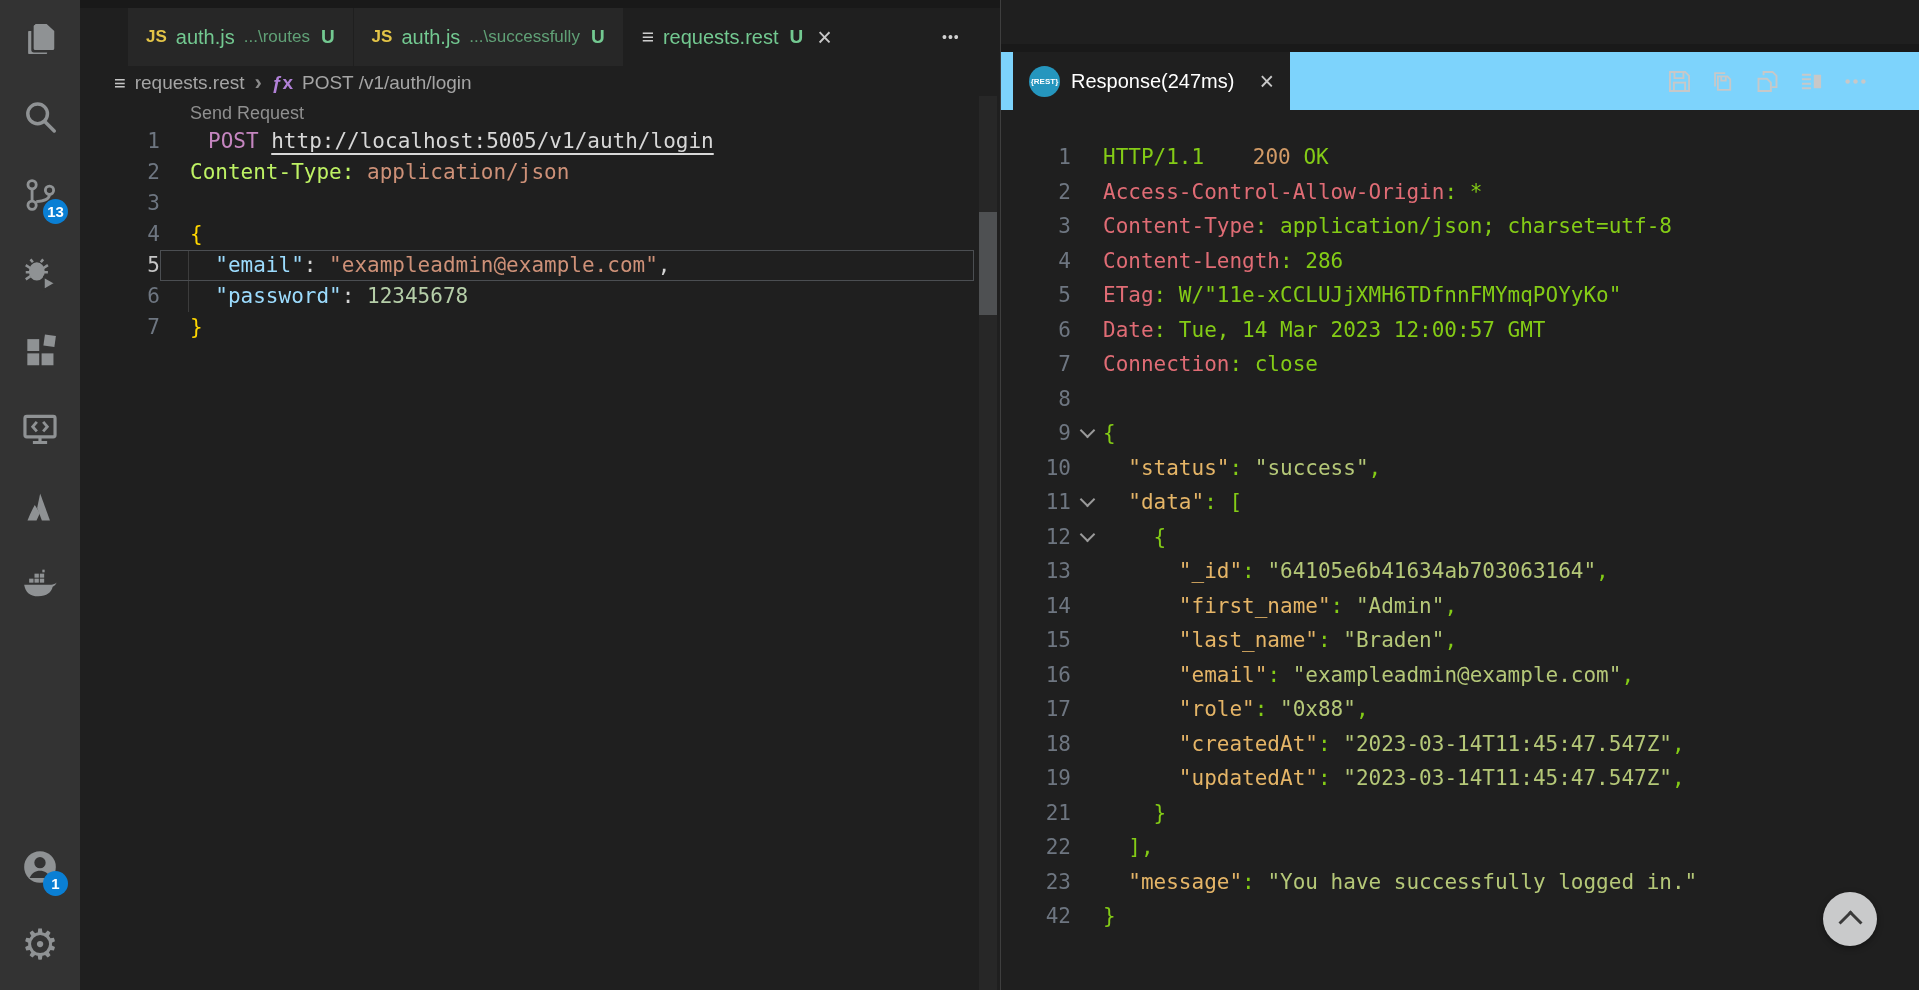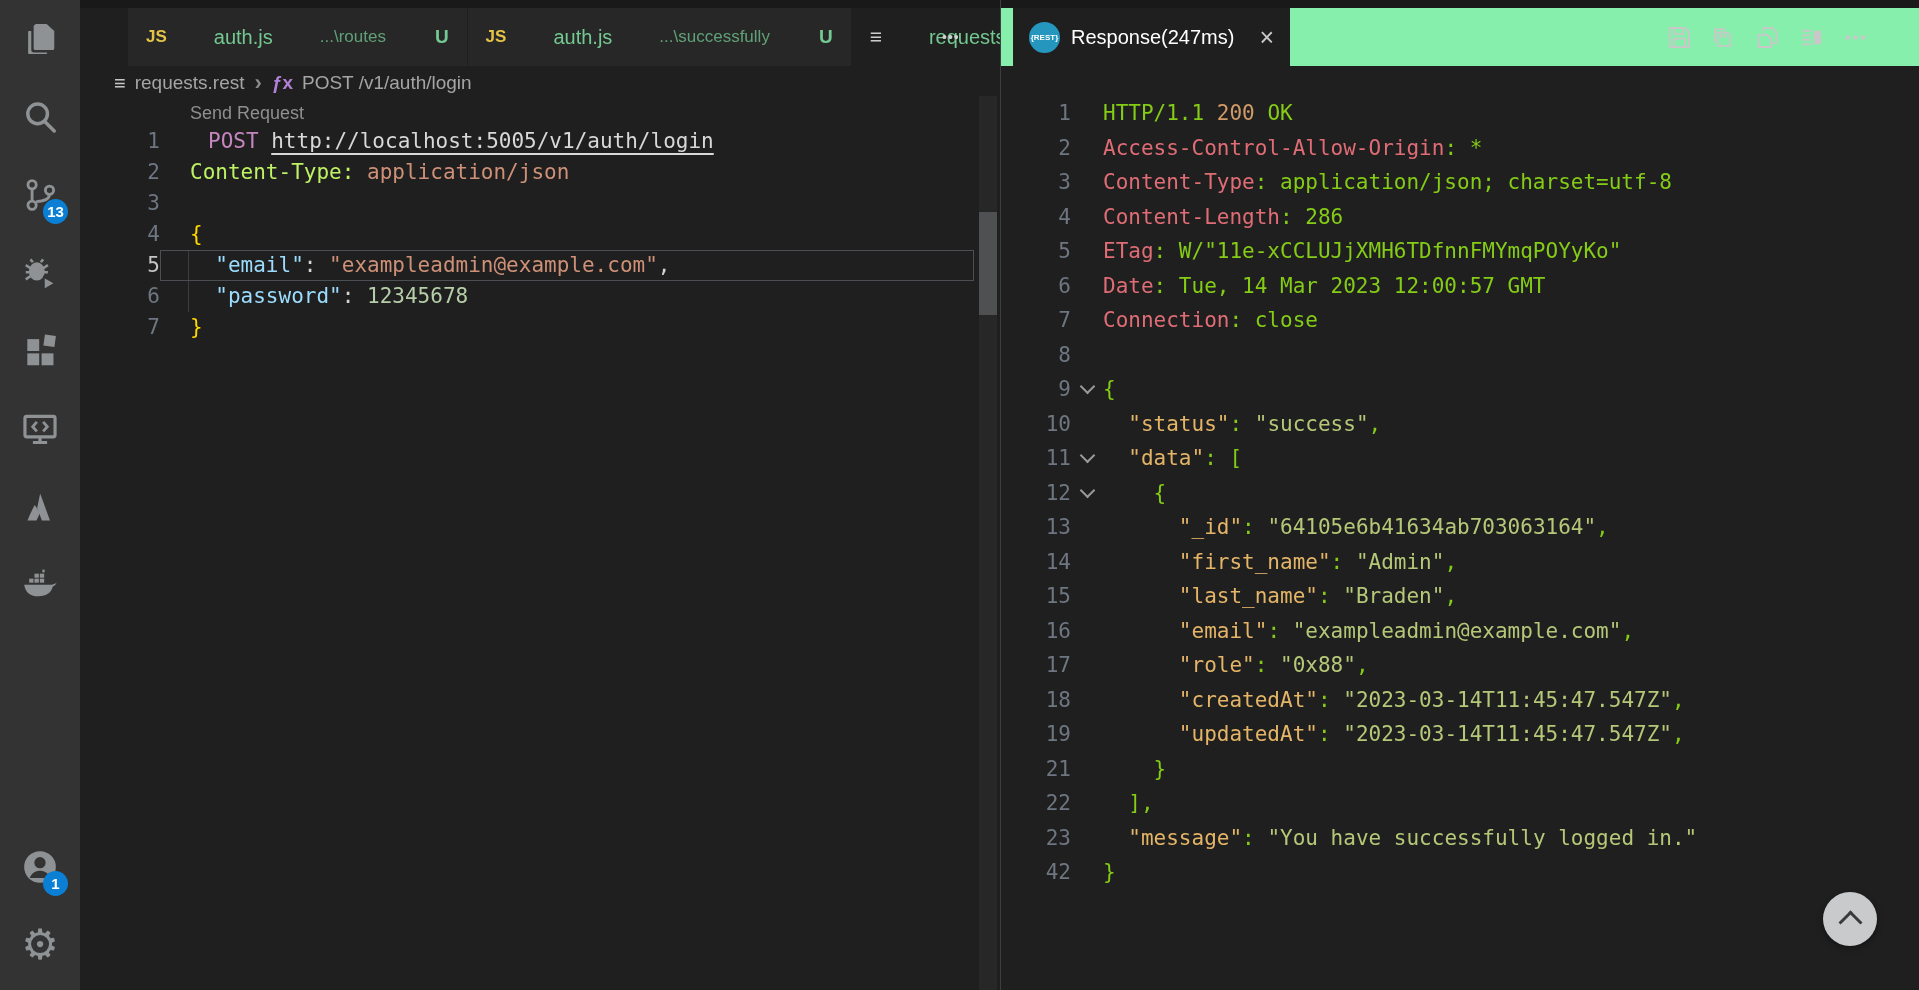--- a/index.html
+++ b/index.html
@@ -18,25 +18,25 @@
          align-items:center;justify-content:center;padding:0 3px;box-sizing:border-box;}
   .gear-glyph{font-size:42px;color:#8f9294;line-height:1;}
 
   
   .group-left{position:absolute;left:80px;top:0;width:920px;height:990px;}
   .group-right{position:absolute;left:1000px;top:0;width:919px;height:990px;
                border-left:1px solid #3e3e3e;box-sizing:border-box;}
 
   
   .tabsrow{position:relative;height:66px;background:#1f1f1f;}
-  .tabsrow.right{background:#86efac;}
+  .tabsrow.right{background:#7dd3fc;margin-top:44px;}
   .tabsrow::before{content:"";position:absolute;top:0;left:0;right:0;height:8px;background:#191919;}
   .tabs{position:absolute;left:48px;top:8px;height:58px;display:flex;}
   .tab{display:flex;align-items:center;padding:0 18px;background:#272727;margin-right:1px;
-       color:#73C991;font-size:20px;cursor:pointer;white-space:nowrap;gap:38px;}
+       color:#73C991;font-size:20px;cursor:pointer;white-space:nowrap;}
   .tab.active{background:#1f1f1f;}
   .js-icon{color:#e3c447;font-weight:700;font-size:17px;margin-right:9px;}
   .list-icon{color:#cccccc;font-size:21px;margin-right:9px;}
   .tab-desc{font-size:17px;opacity:.75;margin-left:9px;}
   .git-u{margin-left:11px;font-size:19px;font-weight:600;}
   .tab-close{margin-left:14px;color:#c8c8c8;font-size:25px;line-height:1;cursor:pointer;}
   .more-btn{position:absolute;left:862px;top:8px;height:58px;display:flex;align-items:center;
             color:#d0d0d0;font-size:14px;letter-spacing:1px;cursor:pointer;}
 
   .rtab{position:absolute;left:12px;top:8px;height:58px;display:flex;align-items:center;
@@ -74,21 +74,21 @@
   .resp-code .gutter{width:70px;}
   .resp-code .fold{flex:0 0 32px;display:flex;align-items:center;justify-content:center;}
   .resp-code .chev{width:9px;height:9px;border-right:2px solid #9a9a9a;border-bottom:2px solid #9a9a9a;
                    transform:rotate(45deg);margin-top:-5px;}
 
   
   .tk-kw{color:#C586C0;margin-left:18px;} .tk-url{color:#d8d8d8;text-decoration:underline;text-underline-offset:5px;}
   .tk-hd{color:#bef264;} .tk-str{color:#CE9178;} .tk-key{color:#9CDCFE;}
   .tk-num{color:#B5CEA8;} .tk-br{color:#FFD700;} .tk-pl{color:#d4d4d4;}
   
-  .rk-pl{color:#84cc16;} .rk-st{color:#D19A66;} .rk-hn{color:#E06C75;}
+  .rk-pl{color:#84cc16;} .rk-st{color:#D19A66;margin-left:36px;} .rk-hn{color:#E06C75;}
   .rk-key{color:#E5B567;} .rk-str{color:#B5C878;} .rk-num{color:#E08E45;}
 
   
   .sb-track{position:absolute;right:3px;top:96px;bottom:0;width:18px;background:#272727;}
   .sb-thumb{position:absolute;top:116px;height:103px;width:100%;background:#4e5052;}
 
   
   .scrolltop{position:absolute;left:822px;top:892px;width:54px;height:54px;border-radius:50%;
              background:#c9cacb;border:none;cursor:pointer;display:flex;align-items:center;
              justify-content:center;box-shadow:0 2px 6px rgba(0,0,0,.4);}

